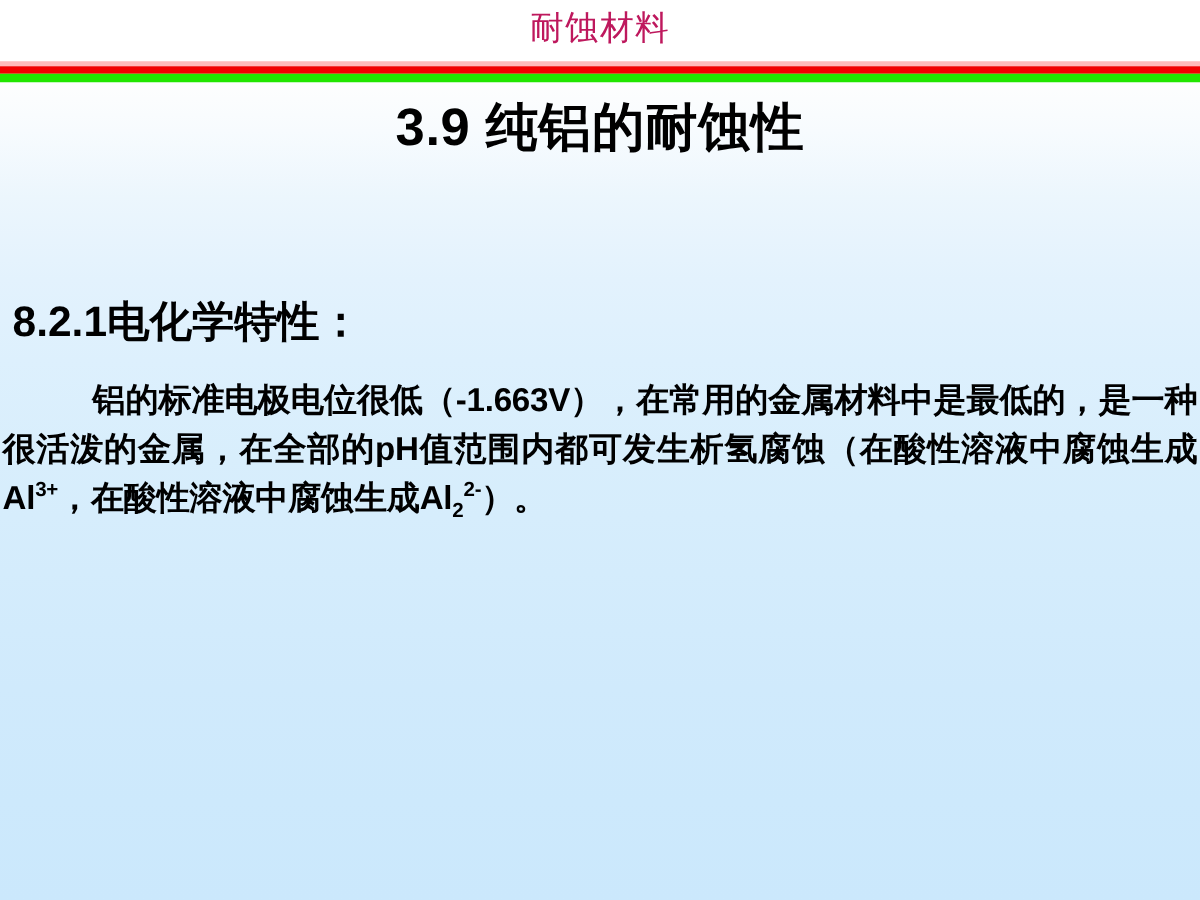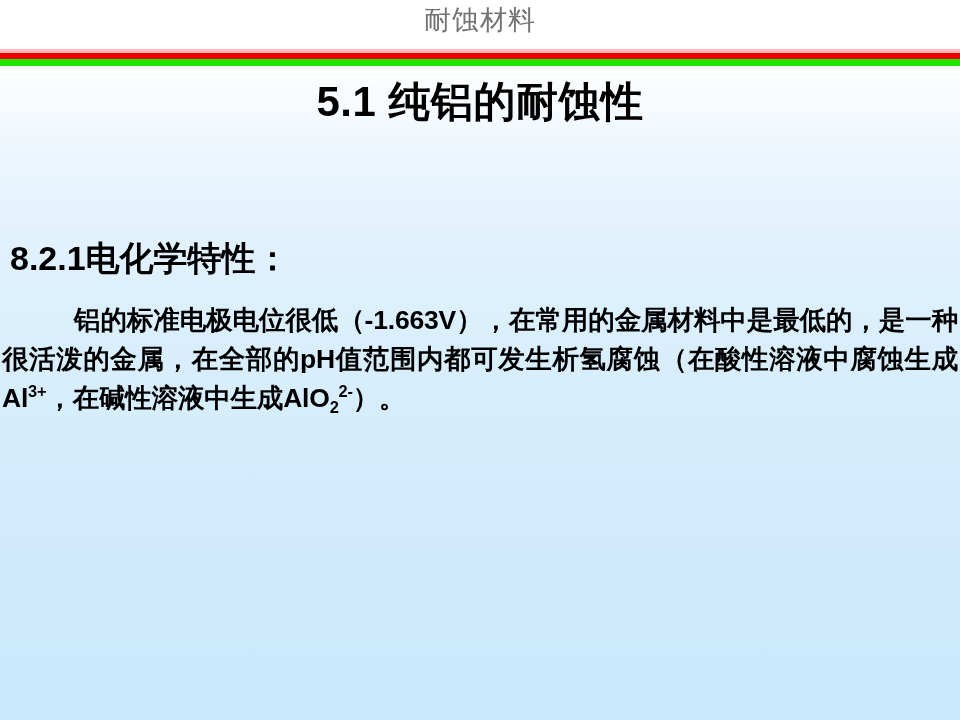--- a/index.html
+++ b/index.html
@@ -30,24 +30,24 @@
     left: 0;
     top: 0;
     width: 960px;
     height: 44px;
     background: #ffffff;
     display: flex;
     align-items: center;
     justify-content: center;
   }
   .header-title {
-    font-family: Liberation Mono, monospace;
+    font-family: Liberation Sans, sans-serif;
     font-size: 27px;
     line-height: 1;
-    color: #737373;
+    color: #be185d;
     letter-spacing: 1px;
     white-space: nowrap;
   }
 
   
   .rule-wrap {
     position: absolute;
     left: 0;
     top: 44px;
     width: 960px;
@@ -163,22 +163,22 @@
   </div>
 
   <div class="rule-wrap">
     <div class="rule-pink"></div>
     <div class="rule-red"></div>
     <div class="rule-green"></div>
   </div>
 
   <div class="body-panel">
 
-    <div class="slide-title">5.1 纯铝的耐蚀性</div>
+    <div class="slide-title">3.9 纯铝的耐蚀性</div>
 
     <div class="section-heading">8.2.1电化学特性：</div>
 
     <div class="body-paragraph">
-      <span>铝的标准电极电位很低（-1.663V），在常用的金属材料中是最低的，是一种很活泼的金属，在全部的pH值范围内都可发生析氢腐蚀（在酸性溶液中腐蚀生成Al</span><sup>3+</sup><span>，在碱性溶液中生成AlO</span><sub>2</sub><sup>2-</sup><span>）。</span>
+      <span>铝的标准电极电位很低（-1.663V），在常用的金属材料中是最低的，是一种很活泼的金属，在全部的pH值范围内都可发生析氢腐蚀（在酸性溶液中腐蚀生成Al</span><sup>3+</sup><span>，在酸性溶液中腐蚀生成Al</span><sub>2</sub><sup>2-</sup><span>）。</span>
     </div>
 
   </div>
 </div>
 
 </body></html>

